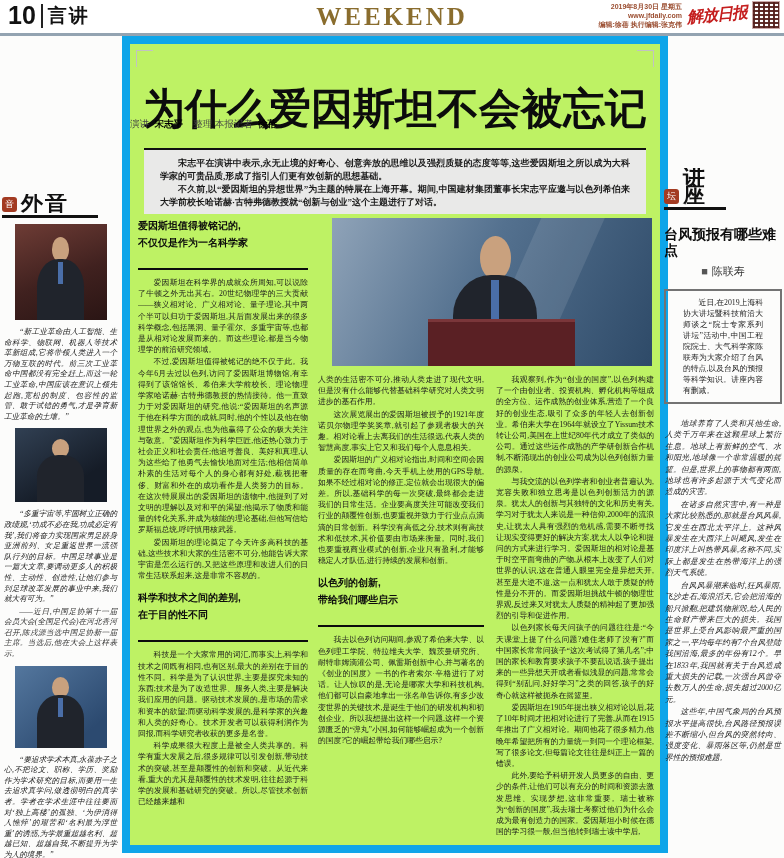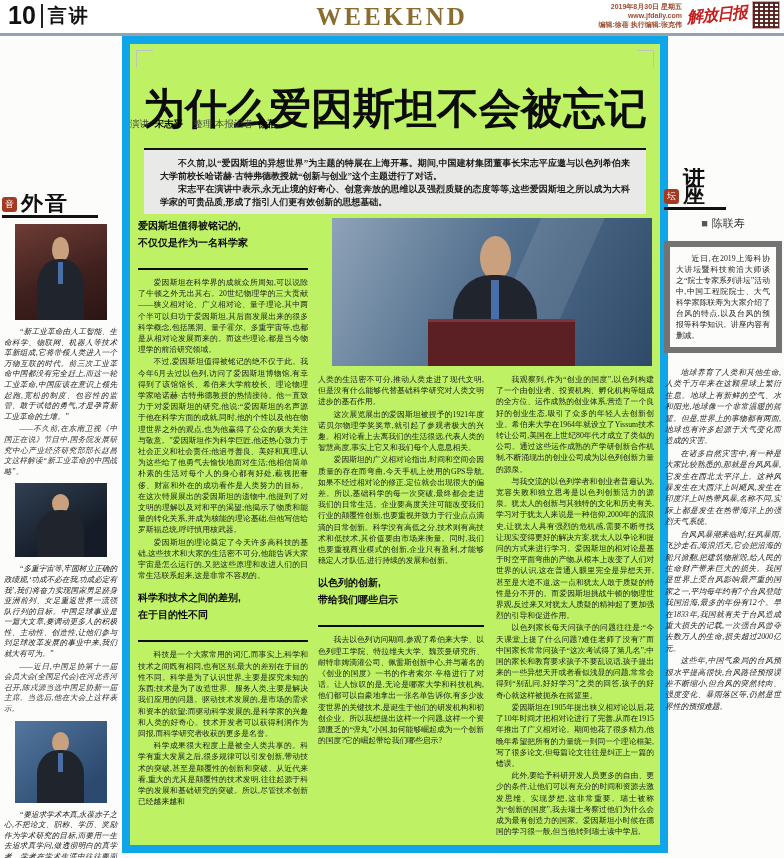--- a/index.html
+++ b/index.html
@@ -72,21 +72,21 @@
   .rp3{height:82px;background:linear-gradient(140deg,#54779e 0%,#2c4a70 80%);}
   .rail-person{left:22%;top:14%;width:56%;height:86%;}
   .rail-person .head{left:33%;top:0;width:34%;height:30%;}
   .rail-person .body{left:4%;top:26%;width:92%;height:74%;}
   .rail-person .tie{left:46%;top:30%;width:9%;height:26%;}
   .quote{font-size:7.6px;line-height:10.6px;text-align:justify;color:#222;font-style:italic;margin:0 2px 2px;text-indent:2em;}
   .attr{font-size:7.6px;line-height:10.6px;text-align:justify;color:#333;font-style:italic;margin:0 2px 4px;text-indent:2em;}
   .rail-title{font-family:"Liberation Sans",sans-serif;font-weight:900;font-size:14px;line-height:16px;margin:16px 0 6px;color:#0c0c0c;}
   .rail-byline{text-align:center;font-size:11px;color:#333;margin:2px 0 10px;}
   .rail-byline .sq{color:#555;margin-right:4px;}
-  .rail-lede{border:6px solid #737373;padding:6px 6px;font-size:7.8px;line-height:11px;text-align:justify;color:#1d1d1d;margin-bottom:14px;}
+  .rail-lede{border:2px solid #737373;padding:6px 17px;font-size:7.8px;line-height:11px;text-align:justify;color:#1d1d1d;margin-bottom:14px;}
   .rail-lede p{margin:0;text-indent:2em;}
   .rail-body p{margin:0 1px 1px;font-size:7.8px;line-height:11.4px;text-align:justify;text-indent:2em;color:#1d1d1d;font-style:italic;}
 </style>
 </head>
 <body>
 
 <div class="page">
 
   <header class="masthead">
     <div class="mh-left">
@@ -113,21 +113,20 @@
     </div>
 
     <div class="rail-photo rp1">
       <div class="person rail-person">
         <div class="head"></div>
         <div class="body"></div>
         <div class="tie"></div>
       </div>
     </div>
     <p class="quote">“新工业革命由人工智能、生命科学、物联网、机器人等技术革新组成,它将带领人类进入一个万物互联的时代。前三次工业革命中国都没有完全赶上,而这一轮工业革命,中国应该在意识上领先起跑,宽松的制度、包容性的监管、敢于试错的勇气,才是孕育新工业革命的土壤。”</p>
-    <p class="attr">——不久前,在东南卫视《中国正在说》节目中,国务院发展研究中心产业经济研究部部长赵昌文这样解读“新工业革命的中国战略”。</p>
 
     <div class="rail-photo rp2">
       <div class="person rail-person">
         <div class="head"></div>
         <div class="body"></div>
       </div>
     </div>
     <p class="quote">“多重宇宙等,牢固树立正确的政绩观,‘功成不必在我,功成必定有我’,我们将奋力实现国家男足跻身亚洲前列、女足重返世界一流强队行列的目标。中国足球事业是一篇大文章,要调动更多人的积极性、主动性、创造性,让他们参与到足球改革发展的事业中来,我们就大有可为。”</p>
     <p class="attr">——近日,中国足协第十一届会员大会(全国足代会)在河北香河召开,陈戌源当选中国足协新一届主席。当选后,他在大会上这样表示。</p>
 
@@ -150,22 +149,22 @@
 
     <div class="art-byline">
       <span>演讲</span>
       <b>宋志平</b>
       <span>整理</span>
       <span>本报记者</span>
       <b>徐蓓</b>
     </div>
 
     <div class="lede">
+      <p>宋志平在演讲中表示,永无止境的好奇心、创意奔放的思维以及强烈质疑的态度等等,这些爱因斯坦之所以成为大科学家的可贵品质,形成了指引人们更有效创新的思想基础。</p>
       <p>不久前,以“爱因斯坦的异想世界”为主题的特展在上海开幕。期间,中国建材集团董事长宋志平应邀与以色列希伯来大学前校长哈诺赫·古特弗德教授就“创新与创业”这个主题进行了对话。</p>
-      <p>宋志平在演讲中表示,永无止境的好奇心、创意奔放的思维以及强烈质疑的态度等等,这些爱因斯坦之所以成为大科学家的可贵品质,形成了指引人们更有效创新的思想基础。</p>
     </div>
 
     <div class="speech-photo">
       <div class="beam"></div>
       <div class="person sp-person">
         <div class="head"></div>
         <div class="body"></div>
         <div class="tie"></div>
       </div>
       <div class="podium"></div>
@@ -206,20 +205,21 @@
       <p>此外,要给予科研开发人员更多的自由、更少的条件,让他们可以有充分的时间和资源去激发思维、实现梦想,这非常重要。瑞士被称为“创新的国度”,我去瑞士考察过他们为什么会成为最有创造力的国家。爱因斯坦小时候在德国的学习很一般,但当他转到瑞士读中学后,</p>
     </div>
   </section>
 
   <aside class="rail" id="right-rail">
     <div class="rail-head">
       <span class="seal">坛</span>
       <span class="rail-head-label">讲座</span>
     </div>
 
+    <h2 class="rail-title">台风预报有哪些难点</h2>
 
     <div class="rail-byline">
       <span class="sq">■</span><span>陈联寿</span>
     </div>
 
     <div class="rail-lede">
       <p>近日,在2019上海科协大讲坛暨科技前沿大师谈之“院士专家系列讲坛”活动中,中国工程院院士、大气科学家陈联寿为大家介绍了台风的特点,以及台风的预报等科学知识。讲座内容有删减。</p>
     </div>
 
     <div class="rail-body">

